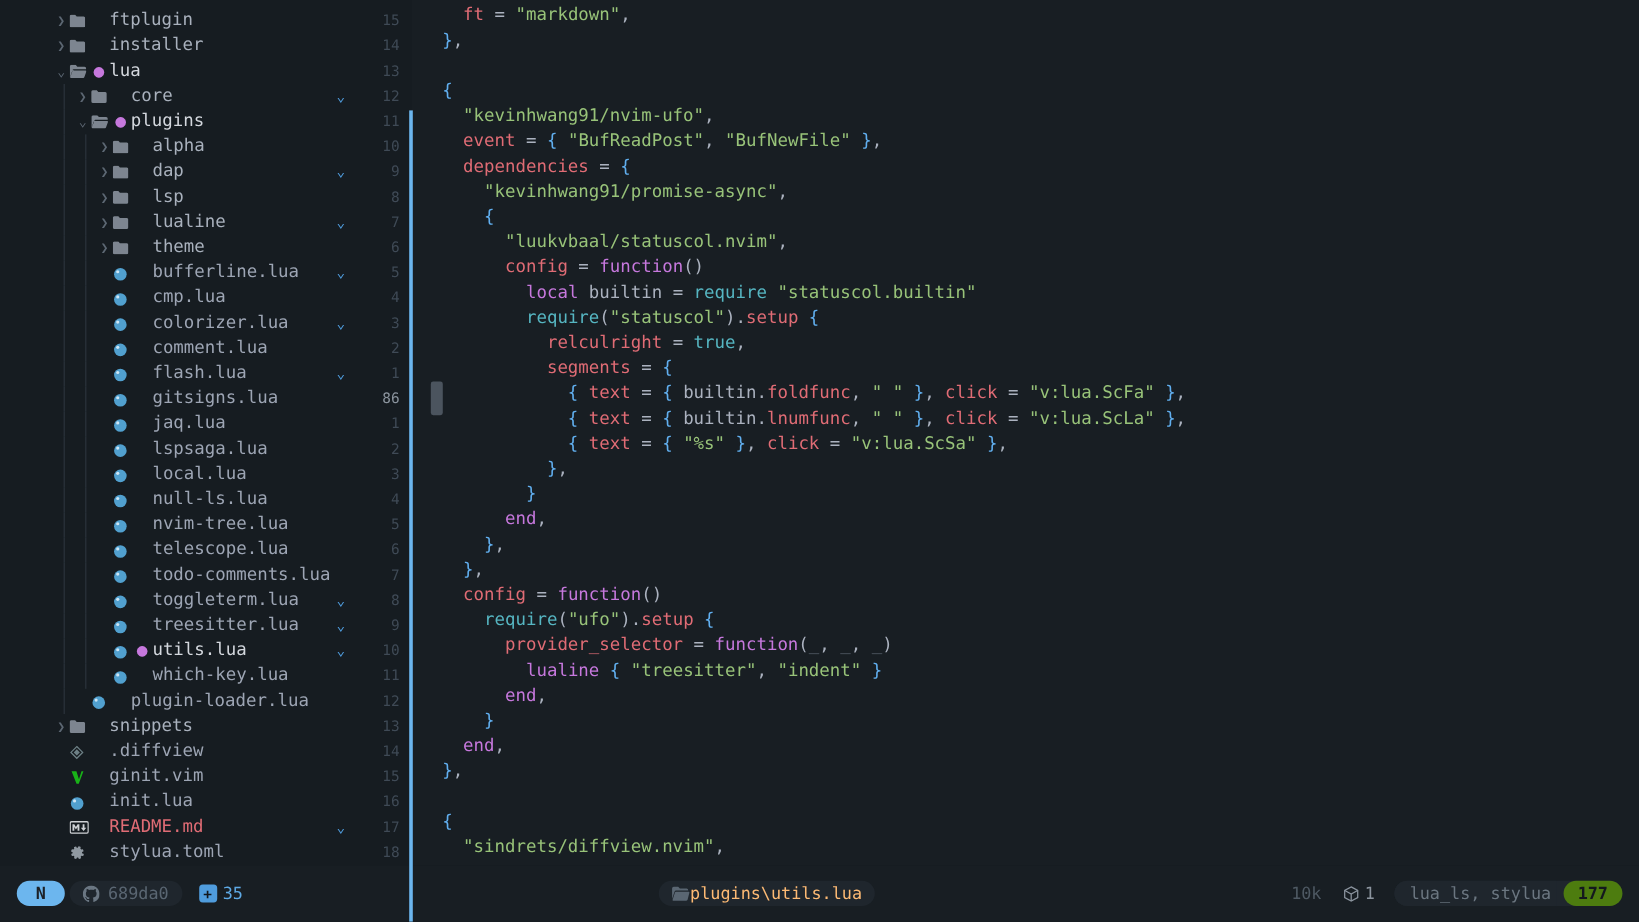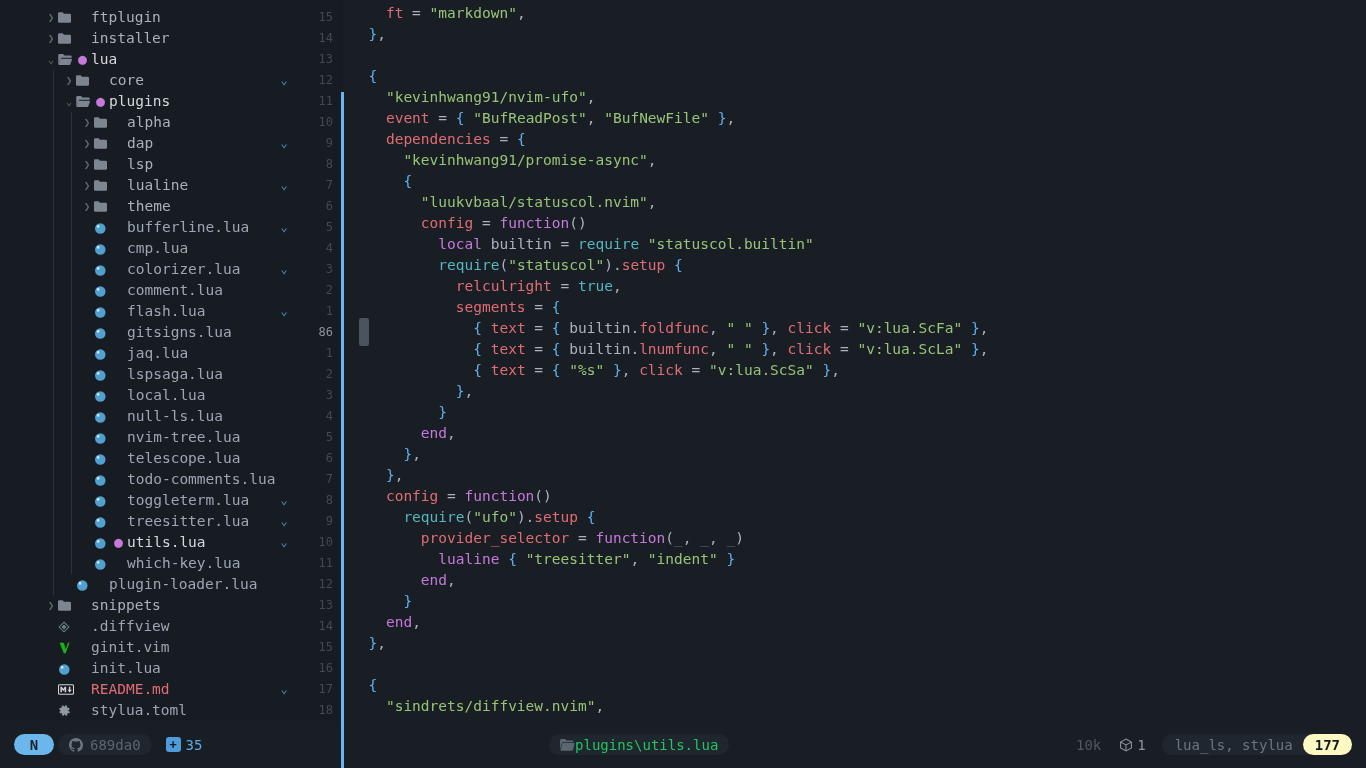--- a/index.html
+++ b/index.html
@@ -201,21 +201,21 @@
     background: #1f262d;
     border-radius: 11px;
     height: 21px;
     display: flex;
     align-items: center;
     padding: 0 11px;
     gap: 7px;
     color: #5a6672;
     font-size: 14px;
   }
-  .pill.path { color: #22c55e; gap: 0; }
+  .pill.path { color: #fdba74; gap: 0; }
   .git-ico { color: #6a7682; font-size: 14px; display: inline-block; }
   .diff-add {
     display: flex;
     align-items: center;
     gap: 5px;
     margin-left: 14px;
     color: #5eaae6;
     font-size: 14px;
   }
   .diff-sq {
@@ -238,21 +238,21 @@
   }
   .sb-pkg {
     display: flex;
     align-items: center;
     gap: 4px;
     color: #8b949e;
     margin-right: 16px;
     font-size: 14px;
   }
   .count-badge {
-    background: #fef9c3;
+    background: #4d7c0f;
     color: #14191e;
     border-radius: 11px;
     height: 21px;
     padding: 0 12px;
     display: flex;
     align-items: center;
     font-size: 14px;
     font-weight: bold;
     margin-left: 9px;
   }

